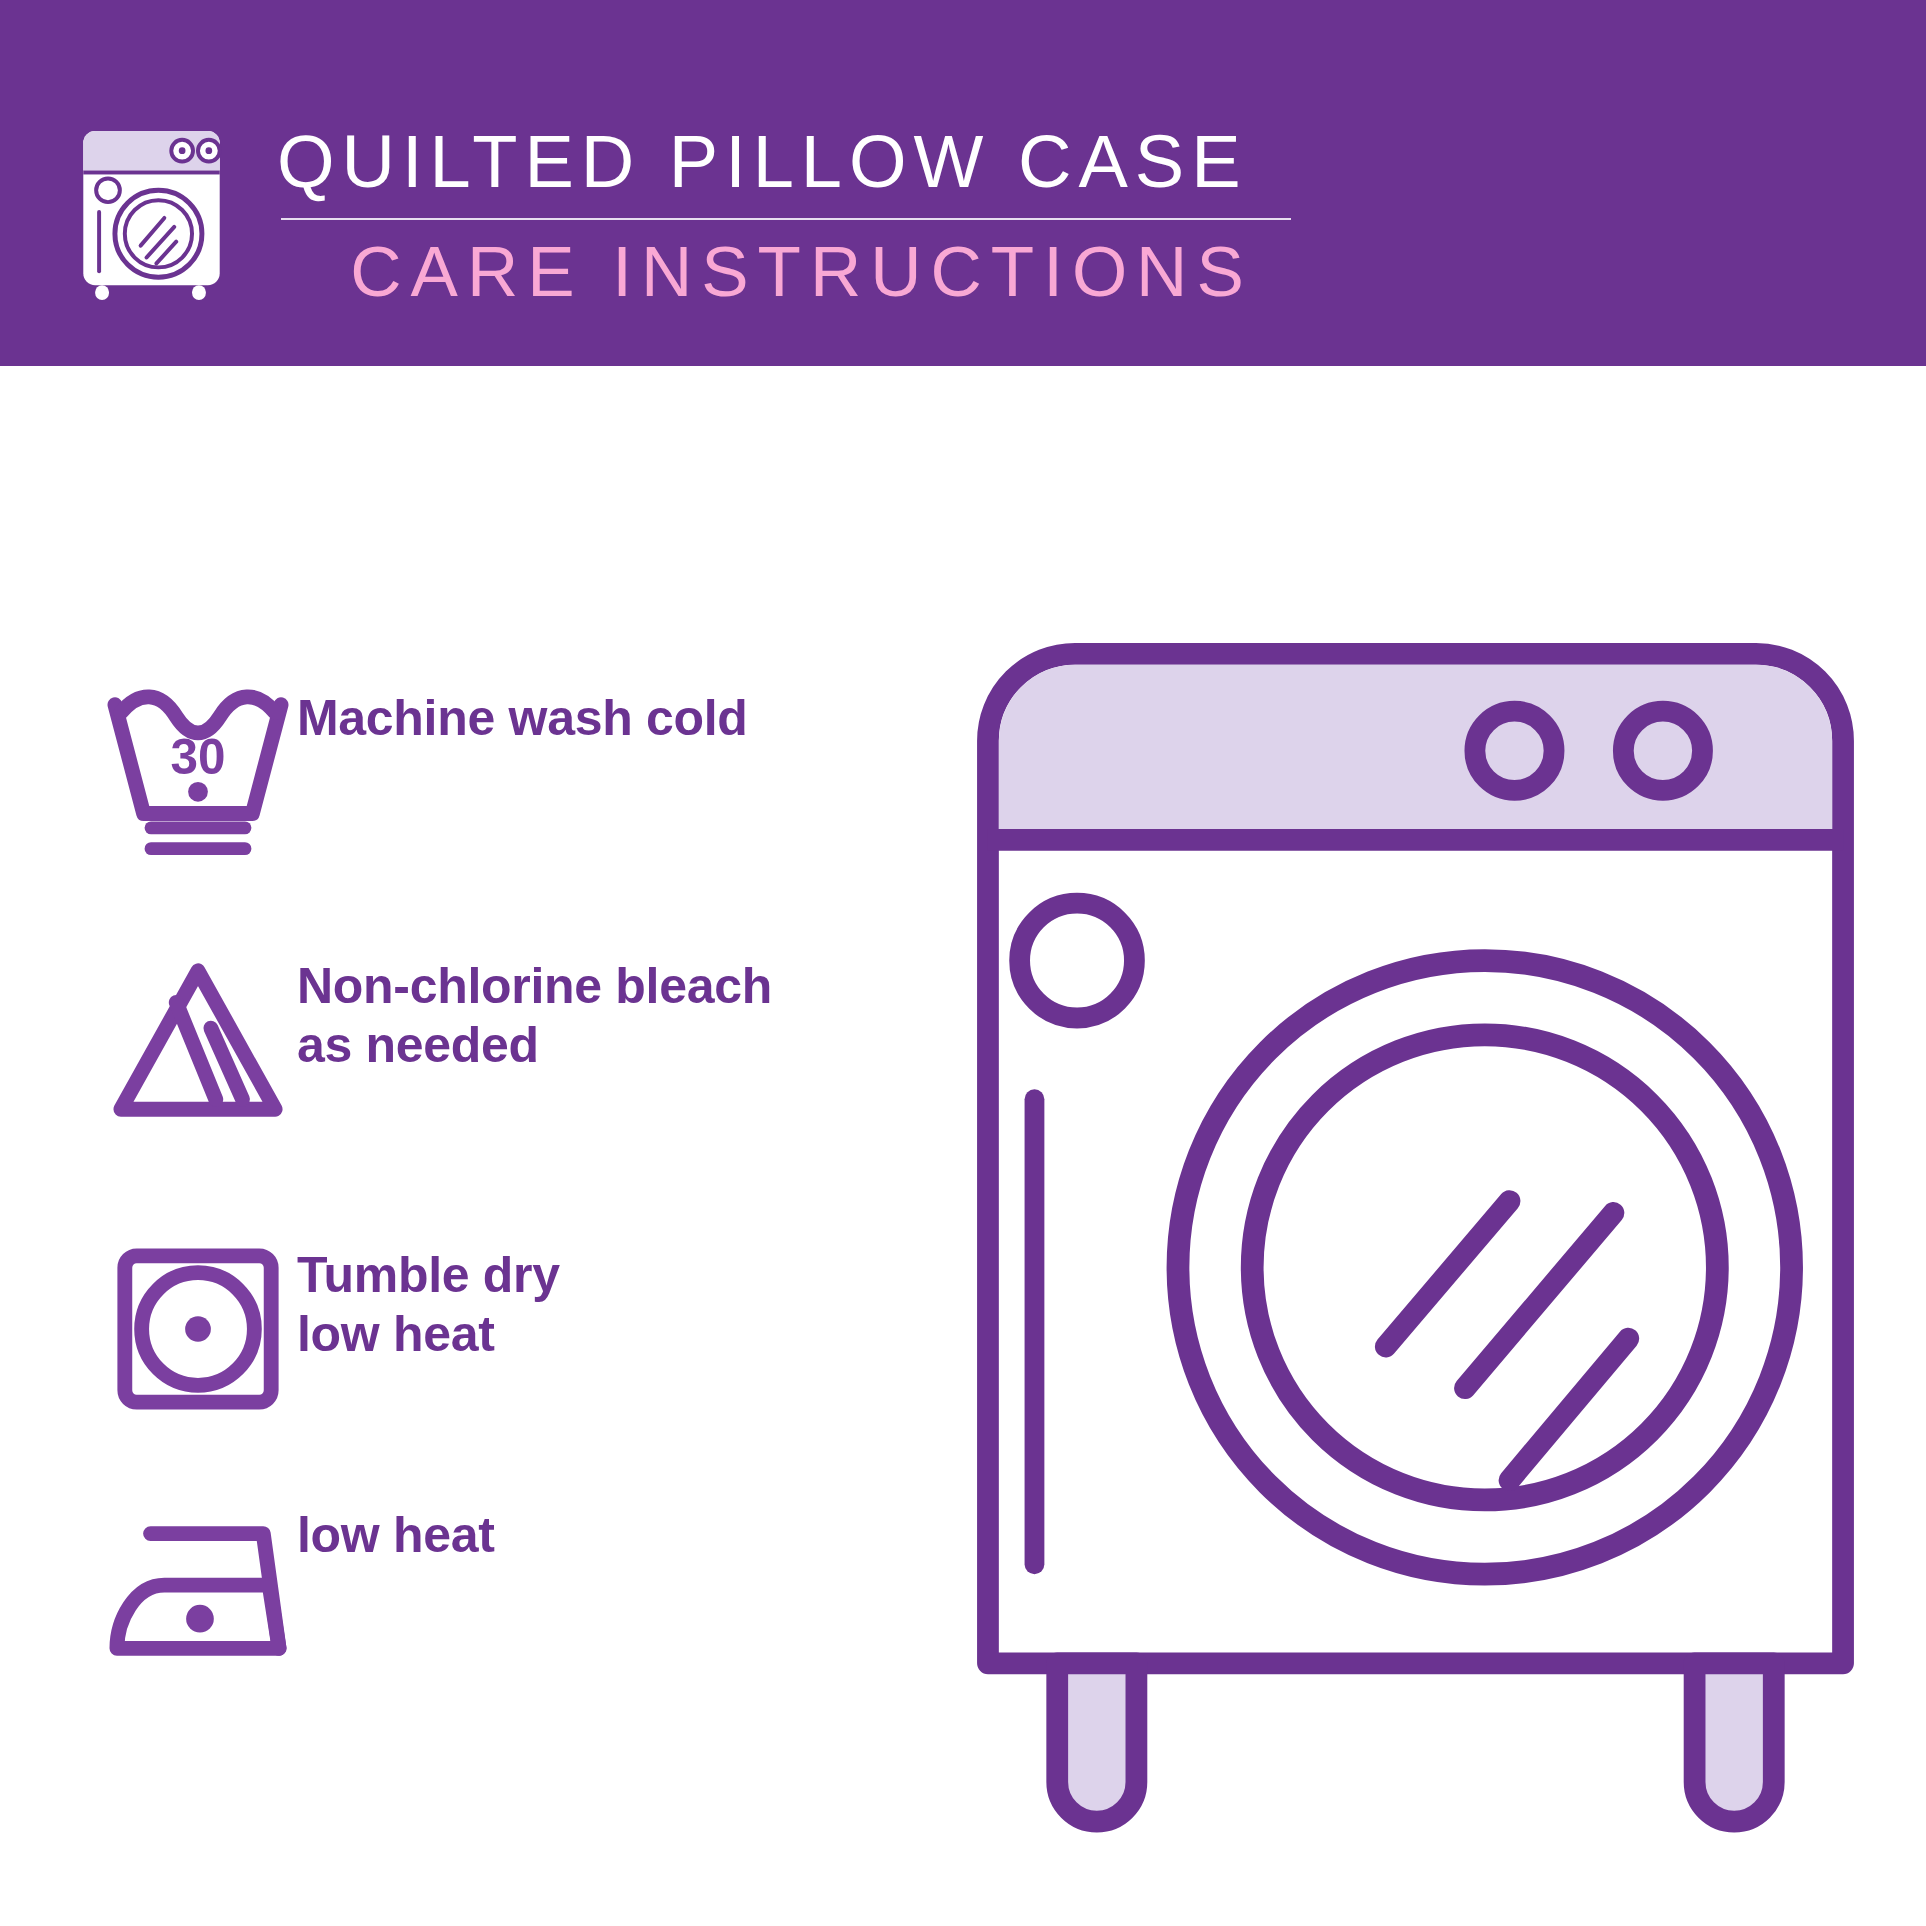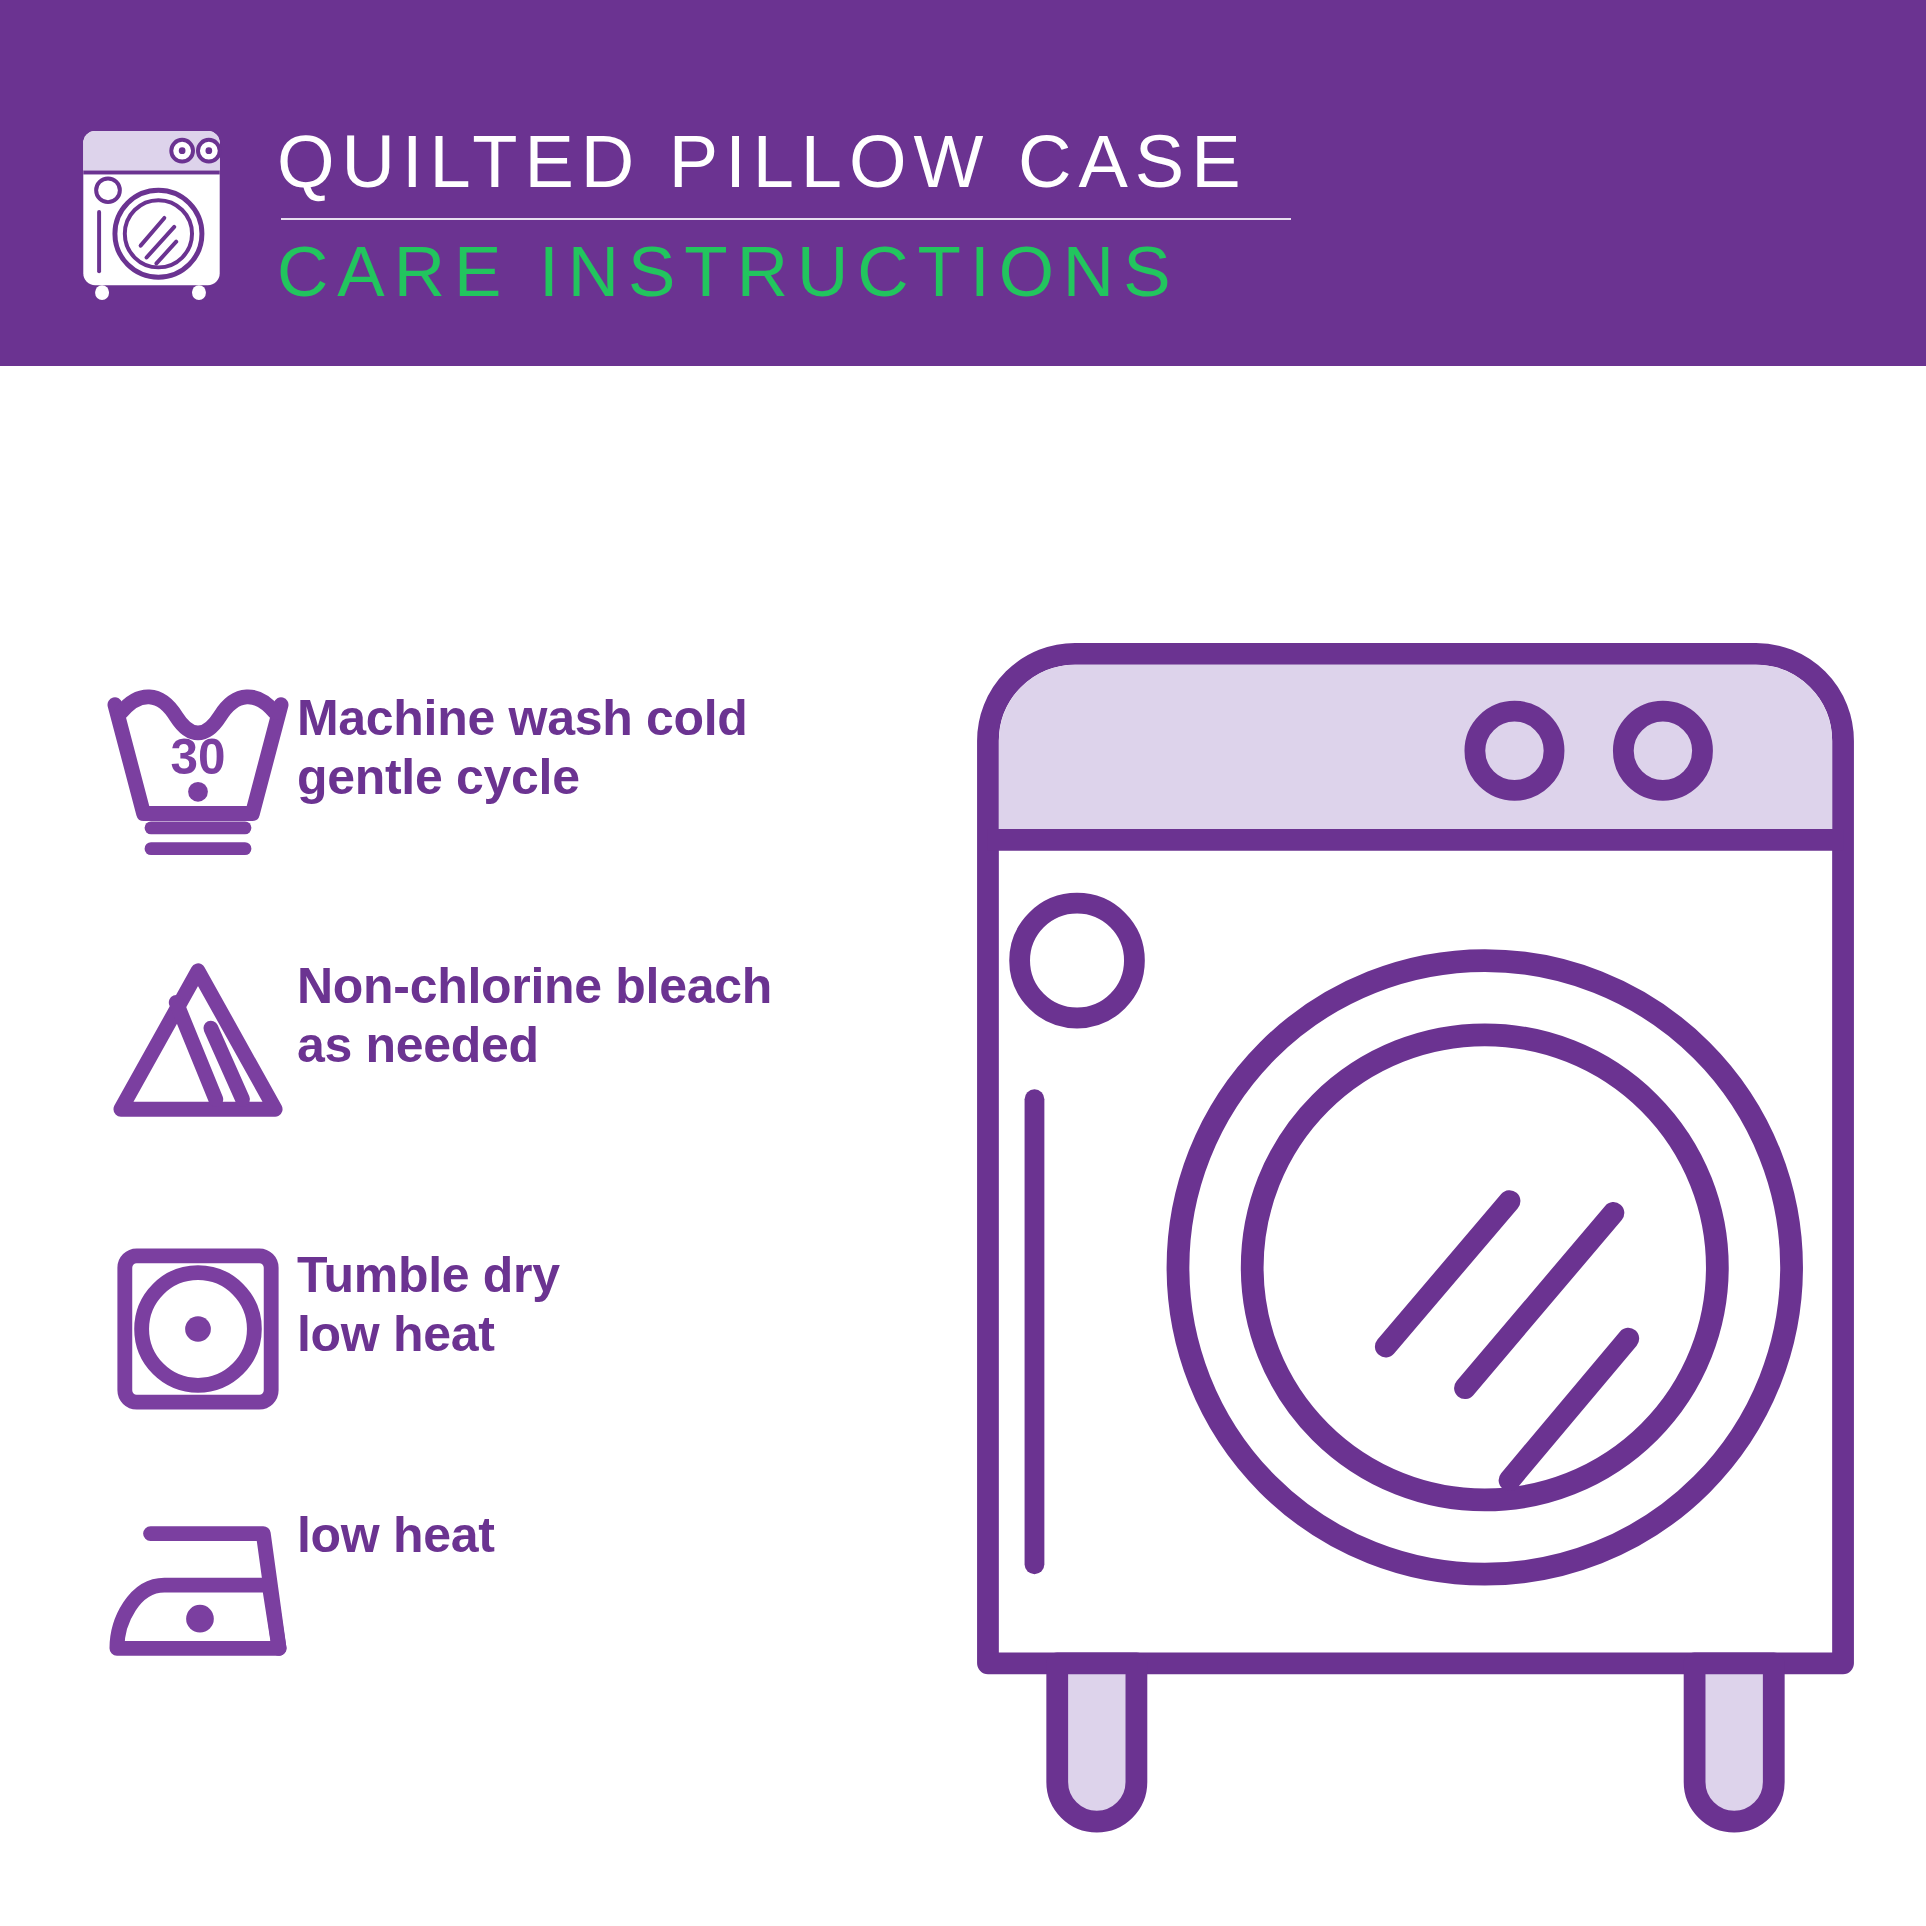--- a/index.html
+++ b/index.html
@@ -29,26 +29,27 @@
     line-height:85px;
     letter-spacing:7px;
     font-weight:300;
     white-space:nowrap;
   }
   .title-rule{
     width:1010px;height:2px;background:#e8dff0;
     margin:14px 0 12px 4px;
   }
   .title-sub{
-    color:#22c55e;
+    color:#f9a8d4;
     font-size:71px;
     line-height:79px;
     letter-spacing:9px;
     font-weight:300;
     white-space:nowrap;
+    text-align:center;
   }
 
   
   .care-list{position:absolute;left:0;top:426px;width:891px;}
   .care-row{
     position:absolute;left:89px;
     display:flex;align-items:flex-start;
   }
   .care-row .sym{
     width:208px;flex:0 0 208px;
@@ -128,21 +129,20 @@
           <text x="100" y="92" text-anchor="middle" font-family="'Liberation Sans', sans-serif" font-size="50" font-weight="700" fill="#7B3FA0">30</text>
 
           <circle cx="100" cy="110" r="10" fill="#7B3FA0"></circle>
 
           <rect x="46" y="140" width="108" height="13" rx="6.5" fill="#7B3FA0"></rect>
           <rect x="46" y="161" width="108" height="13" rx="6.5" fill="#7B3FA0"></rect>
         </svg>
       </div>
       <div class="txt">
         <div>Machine wash cold</div>
-        <div>gentle cycle</div>
       </div>
     </div>
 
     <div class="care-row" id="row-bleach">
       <div class="sym">
         <svg viewBox="0 0 200 180" width="198" height="178" aria-hidden="true">
           <path d="M100 20 L178 160 L22 160 Z" fill="none" stroke="#7B3FA0" stroke-width="15" stroke-linejoin="round"></path>
           <line x1="78" y1="52" x2="118" y2="150" stroke="#7B3FA0" stroke-width="15" stroke-linecap="round"></line>
           <line x1="113" y1="78" x2="145" y2="150" stroke="#7B3FA0" stroke-width="15" stroke-linecap="round"></line>
         </svg>

